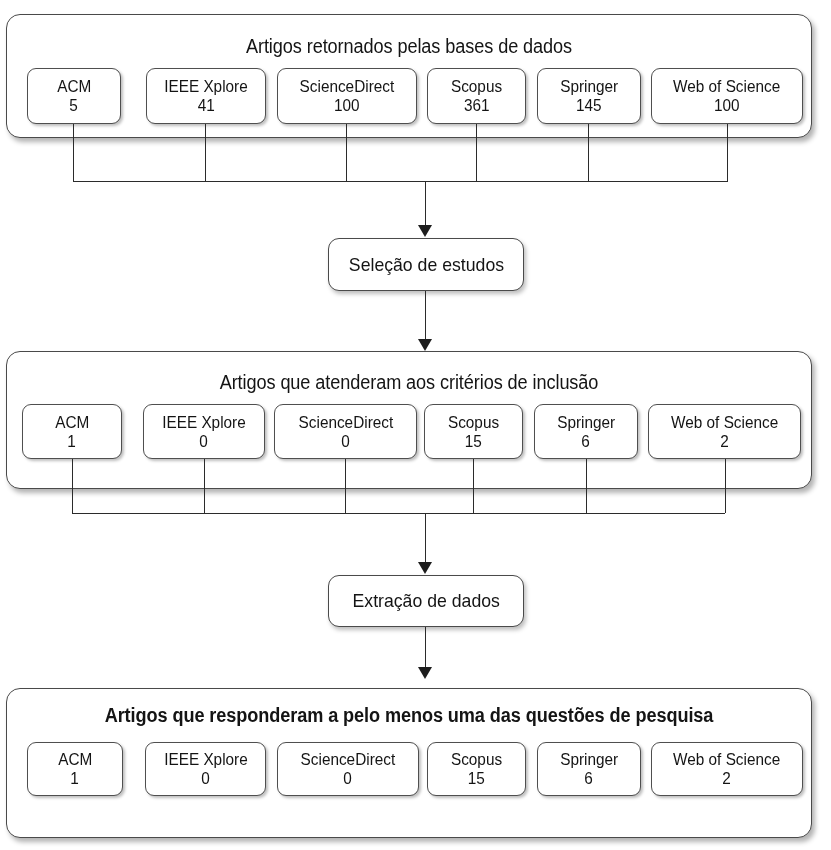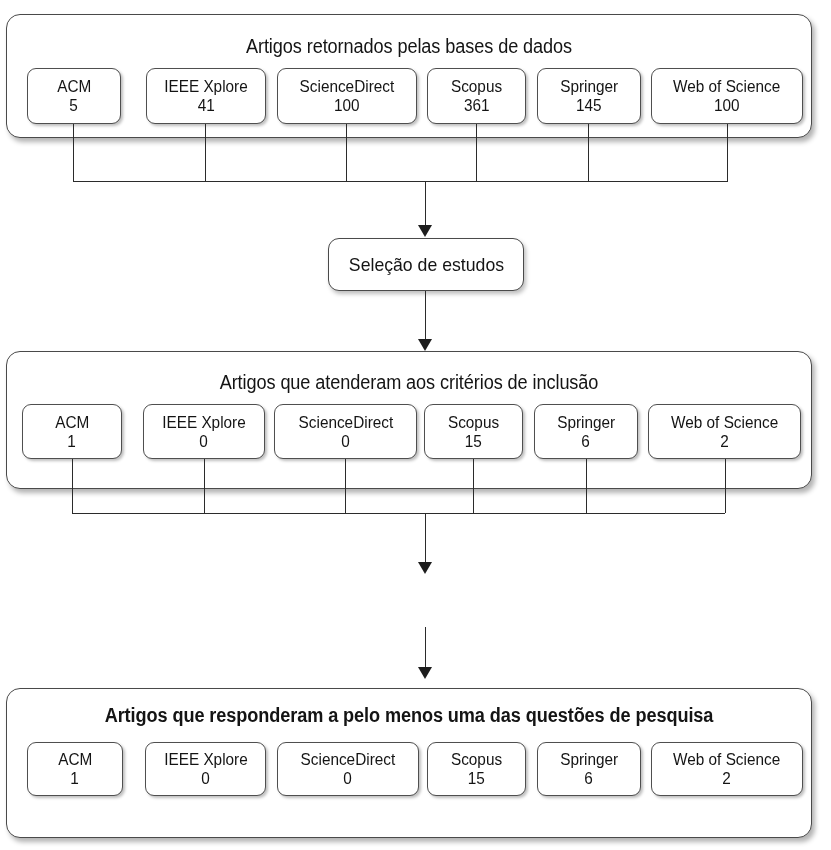--- a/index.html
+++ b/index.html
@@ -213,20 +213,23 @@
     <div class="vline" style="left:204px; top:459px; height:54px;"></div>
     <div class="vline" style="left:345px; top:459px; height:54px;"></div>
     <div class="vline" style="left:473px; top:459px; height:54px;"></div>
     <div class="vline" style="left:586px; top:459px; height:54px;"></div>
     <div class="vline" style="left:725px; top:459px; height:54px;"></div>
     <div class="hline" style="left:72px;  top:513px; width:653px;"></div>
     <div class="arrow-stem" style="left:425px; top:513px; height:49px;"></div>
     <div class="arrow-head" style="left:418px; top:562px;"></div>
   </div>
 
+  <div class="stage" style="left:328px; top:575px; width:196px; height:52px;">
+    <span>Extração de dados</span>
+  </div>
 
   <div class="layer-lines">
     <div class="arrow-stem" style="left:425px; top:627px; height:45px;"></div>
     <div class="arrow-head" style="left:418px; top:667px;"></div>
   </div>
 
   <div class="panel" id="panel-3" style="left:6px; top:688px; width:806px; height:150px;font-weight:bold;">
     <div class="panel-title" style="top:15px;">Artigos que responderam a pelo menos uma das questões de pesquisa</div>
   </div>
 

